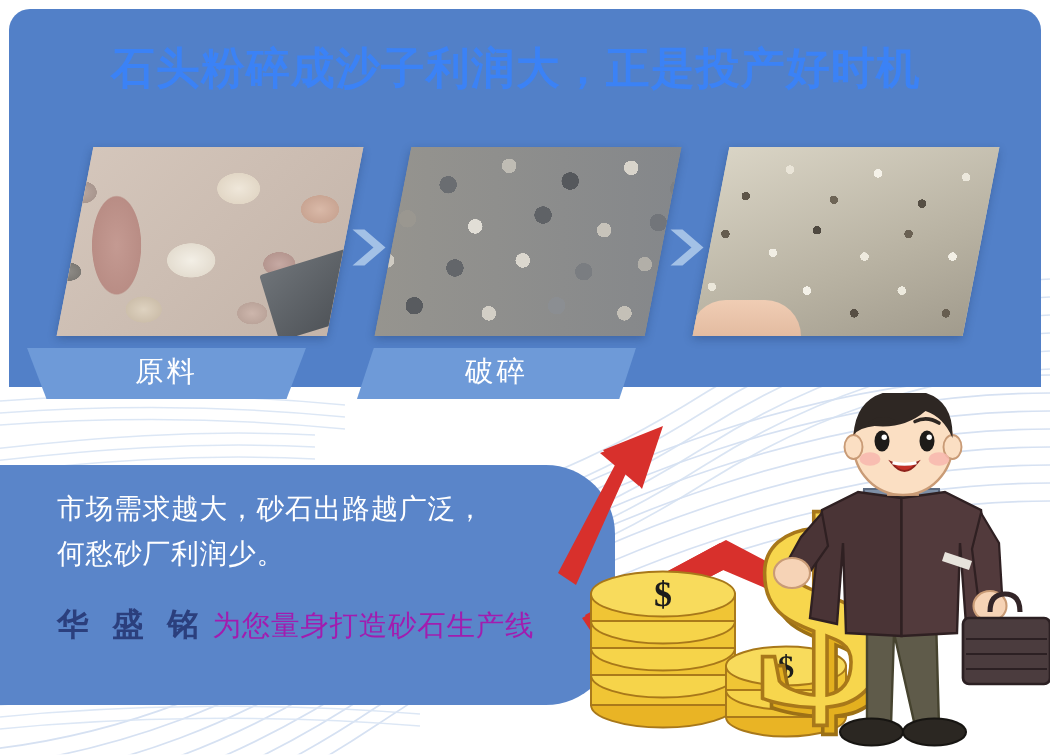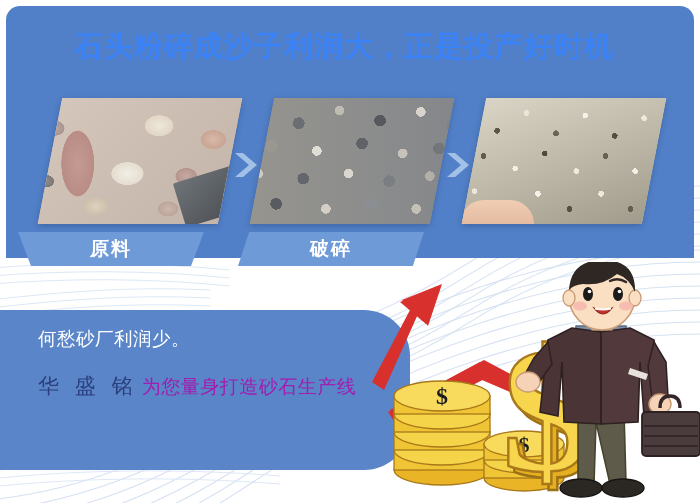--- a/index.html
+++ b/index.html
@@ -205,21 +205,21 @@
   .label-bar .txt {
     position: absolute;
     left: 0;
     top: 0;
     width: 100%;
     height: 34px;
     line-height: 34px;
     text-align: center;
     color: #ffffff;
     font-size: 19px;
-    font-weight: bold;
+    font-weight: normal;
     letter-spacing: 2px;
   }
   .lb1 {
     left: 18px;
     top: 232px;
     width: 186px;
     clip-path: polygon(0 0, 100% 0, 93% 100%, 7% 100%);
   }
   .lb2 {
     left: 238px;
@@ -259,21 +259,21 @@
     letter-spacing: 0.5px;
     white-space: nowrap;
   }
   .tagline {
     margin-top: 18px;
     white-space: nowrap;
   }
   .brand {
     color: #2b3f7d;
     font-size: 21px;
-    font-weight: normal;
+    font-weight: bold;
     letter-spacing: 5px;
   }
   .tagline-rest {
     color: #a21caf;
     font-size: 19px;
     letter-spacing: 0.5px;
     margin-left: 4px;
   }
 
   
@@ -362,20 +362,21 @@
   <div class="label-bar lb1">
     <div class="txt">原料</div>
   </div>
   <div class="label-bar lb2">
     <div class="txt">破碎</div>
   </div>
 
   <div class="copy-panel"></div>
 
   <div class="copy-lines">
+    <div class="copy-line">市场需求越大，砂石出路越广泛，</div>
     <div class="copy-line">何愁砂厂利润少。</div>
     <div class="tagline">
       <span class="brand">华 盛 铭</span><span class="tagline-rest">为您量身打造砂石生产线</span>
     </div>
   </div>
 
   <svg class="illus" viewBox="0 0 328 241">
 
     <g>
       <path d="M18,148 L112,98 L150,118 L150,134 L114,116 L26,162 Z" fill="#d8302c"></path>

